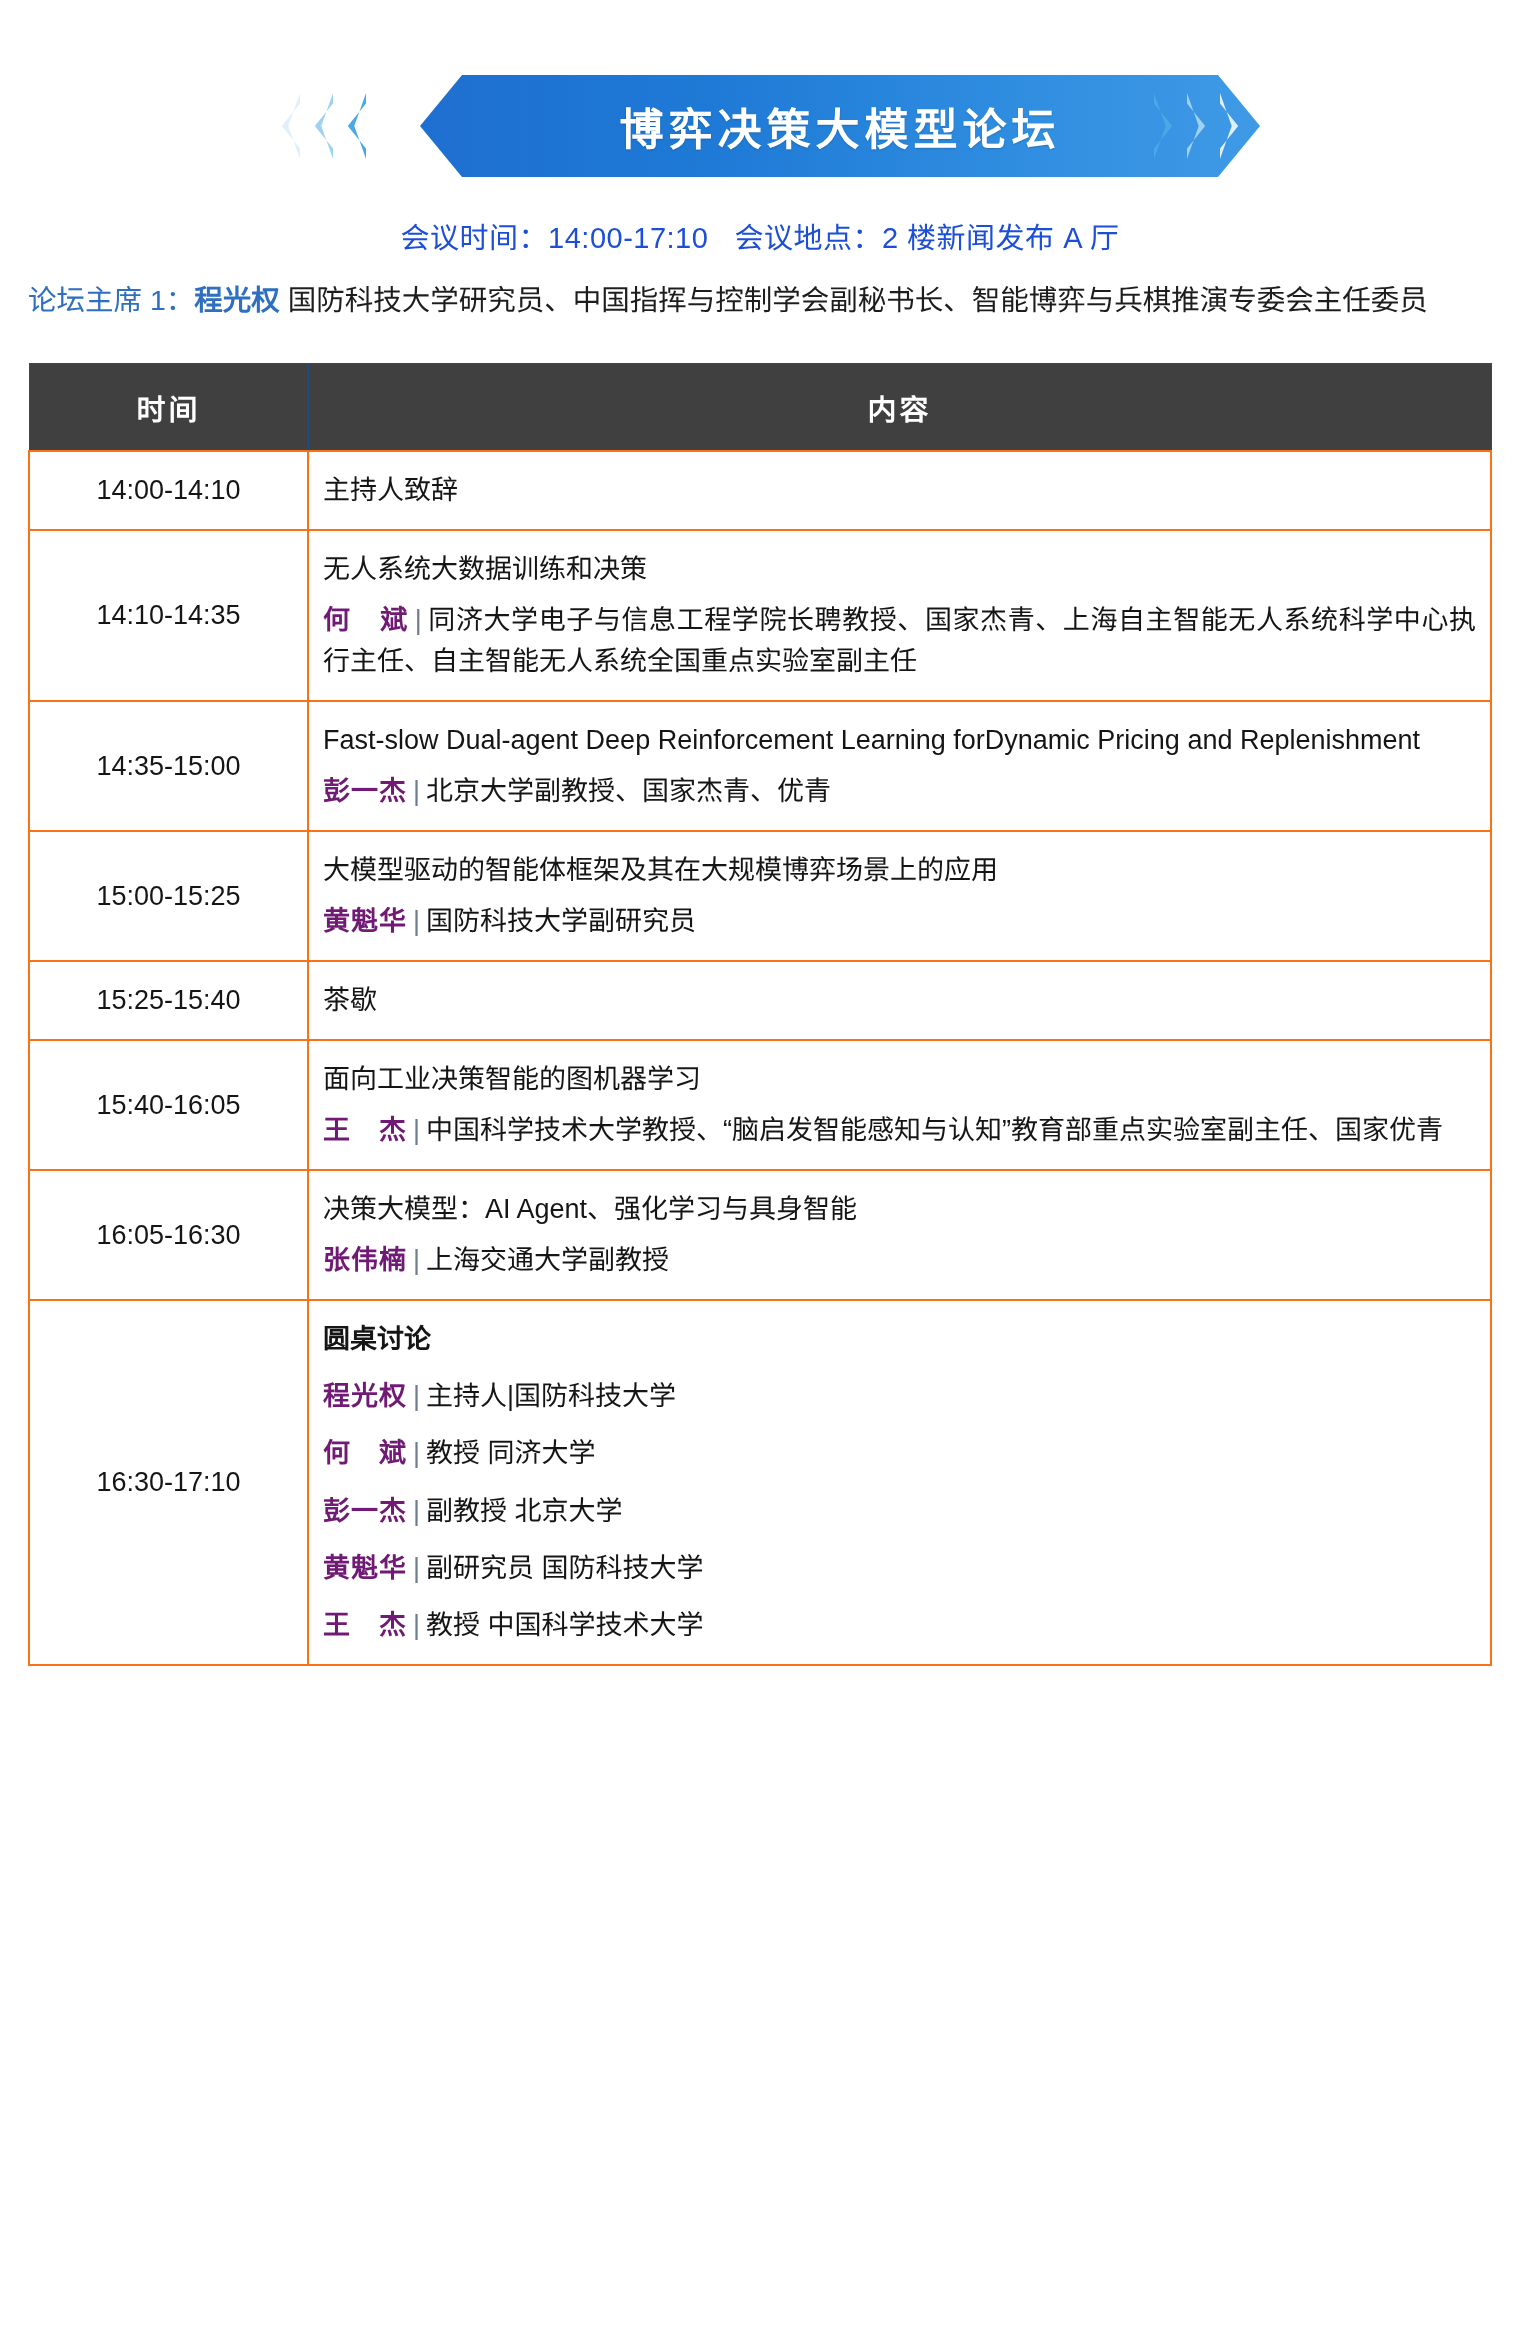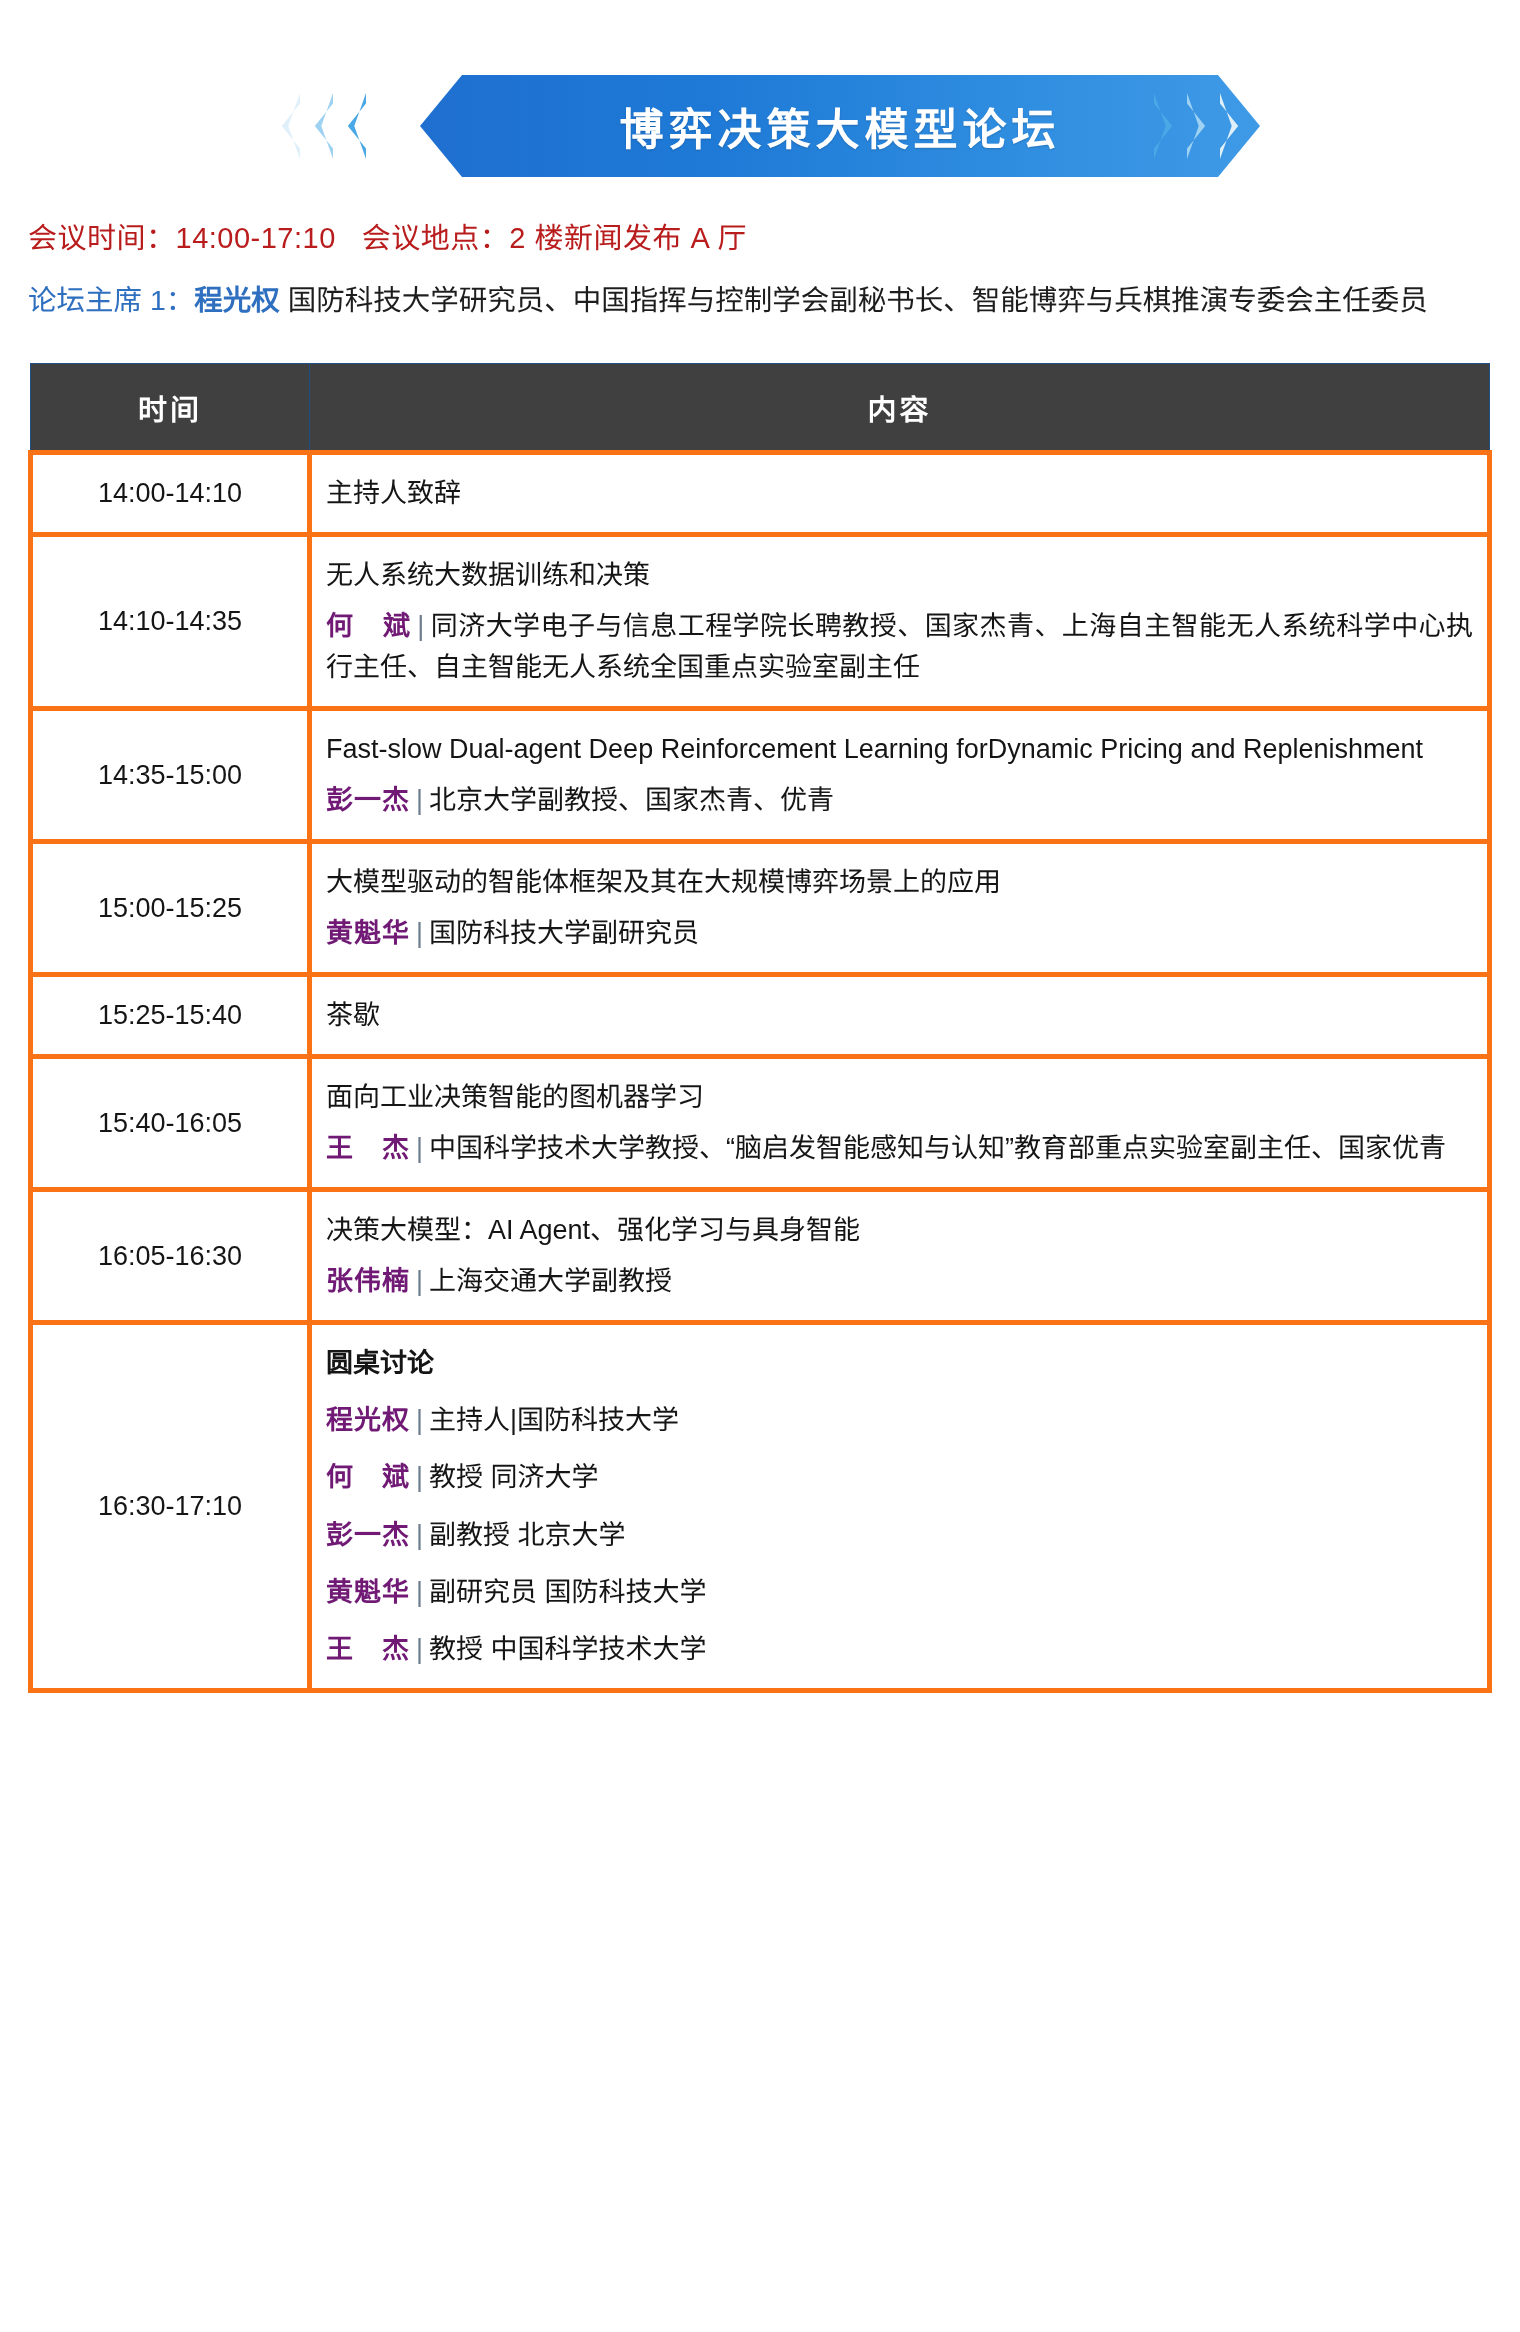--- a/index.html
+++ b/index.html
@@ -70,22 +70,23 @@
   .chev.left i:nth-child(1) { background: #dff0fb; clip-path: polygon(100% 0, 100% 16%, 30% 50%, 100% 84%, 100% 100%, 55% 50%); width: 26px;}
   .chev.left i:nth-child(2) { background: #9ed2f2; clip-path: polygon(100% 0, 100% 16%, 30% 50%, 100% 84%, 100% 100%, 55% 50%); width: 26px;}
   .chev.left i:nth-child(3) { background: #4aa8e6; clip-path: polygon(100% 0, 100% 16%, 30% 50%, 100% 84%, 100% 100%, 55% 50%); width: 26px;}
   .chev.right i:nth-child(1) { background: #4aa8e6; clip-path: polygon(0 0, 45% 50%, 0 100%, 0 84%, 70% 50%, 0 16%); width: 26px;}
   .chev.right i:nth-child(2) { background: #9ed2f2; clip-path: polygon(0 0, 45% 50%, 0 100%, 0 84%, 70% 50%, 0 16%); width: 26px;}
   .chev.right i:nth-child(3) { background: #dff0fb; clip-path: polygon(0 0, 45% 50%, 0 100%, 0 84%, 70% 50%, 0 16%); width: 26px;}
 
   
   .meta-line {
     margin-top: 34px;
+    text-align: center;
     font-size: 29px;
-    color: #b91c1c;
+    color: #1d4ed8;
     letter-spacing: .5px;
   }
   .meta-line .sep { display: inline-block; width: 26px; }
 
   .chair-block {
     margin-top: 22px;
     font-size: 28.5px;
     line-height: 1.58;
     color: #1d1d1d;
     text-align: justify;
@@ -105,21 +106,21 @@
     background: #404040;
     color: #ffffff;
     font-size: 29px;
     font-weight: bold;
     letter-spacing: 3px;
     padding: 22px 0;
     border: 1px solid #1f4e87;
   }
   table.agenda th.col-time { width: 278px; }
   table.agenda td {
-    border: 5px solid #f97316;
+    border: 2px solid #f97316;
     padding: 18px 14px;
     font-size: 27px;
     line-height: 1.52;
     color: #151515;
     vertical-align: middle;
   }
   table.agenda td.time {
     text-align: center;
     white-space: nowrap;
     font-size: 27px;

